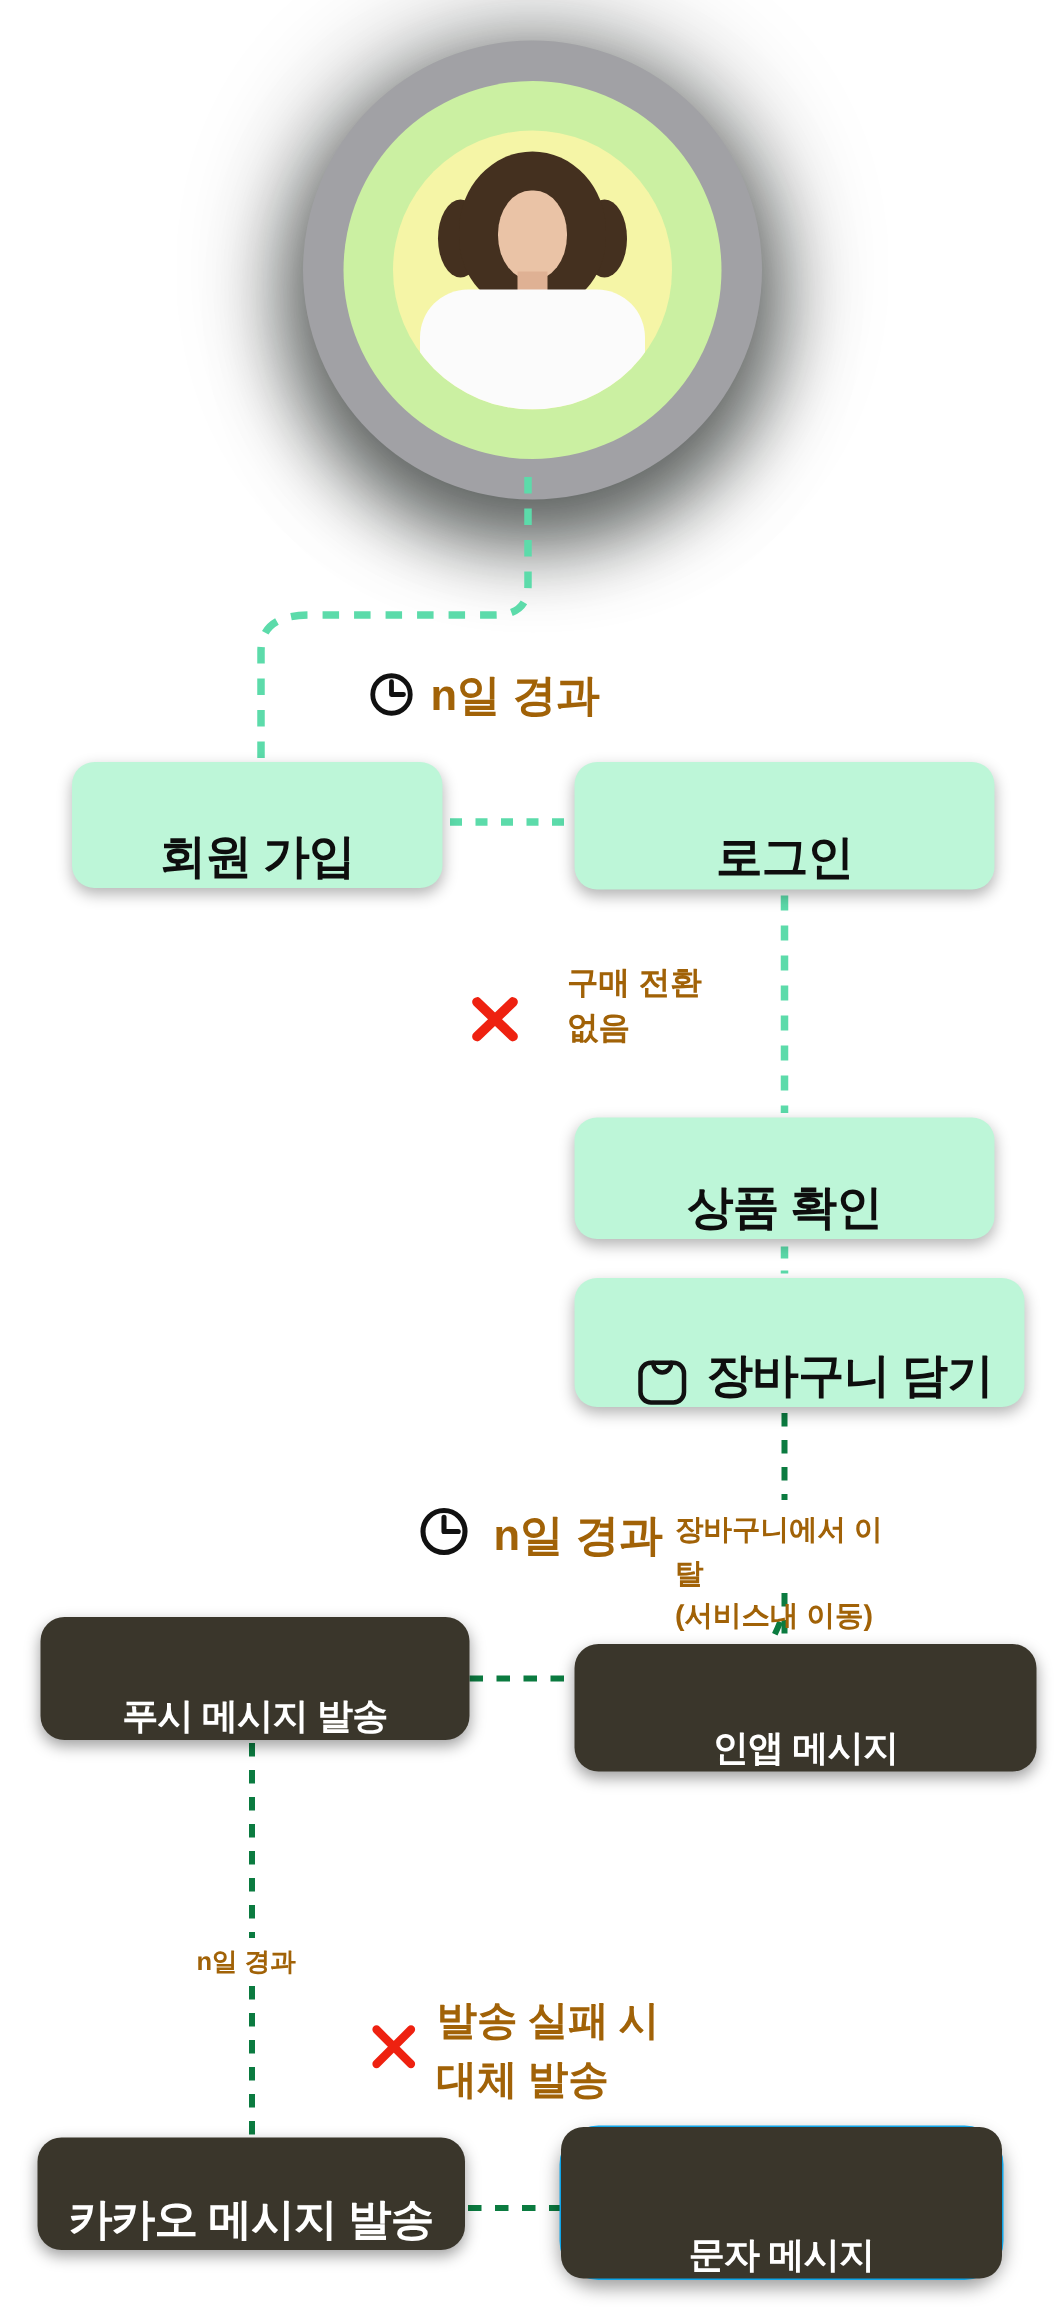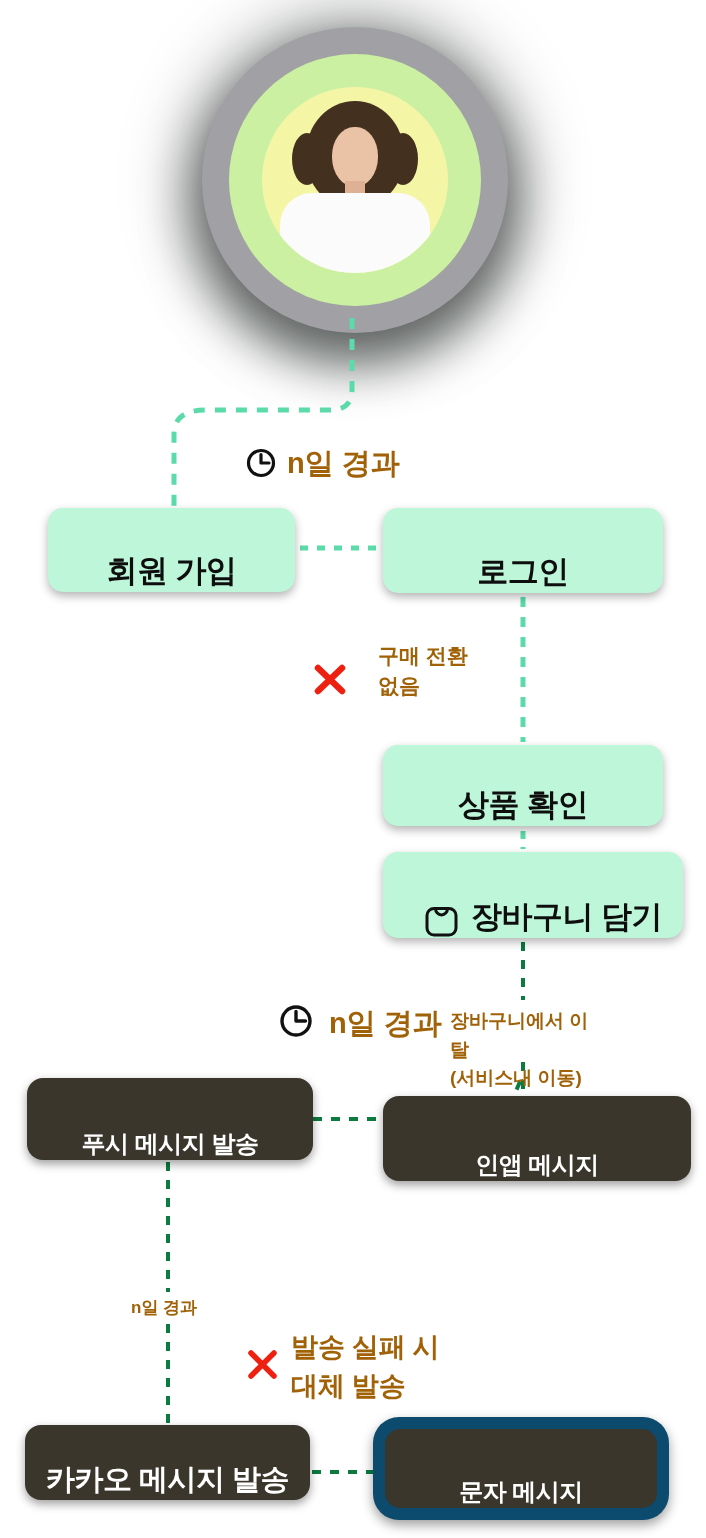--- a/index.html
+++ b/index.html
@@ -31,21 +31,21 @@
   .node.dark{background:#3a362b;color:#ffffff;border-radius:16px;font-size:24px;
     box-shadow:0 4px 10px rgba(0,0,0,.38);}
   #node-signup{left:48px;top:508px;width:247px;height:84px;}
   #node-login{left:383px;top:508px;width:280px;height:85px;}
   #node-product{left:383px;top:745px;width:280px;height:81px;}
   #node-cart{left:383px;top:852px;width:280px;height:86px;gap:12px;padding-left:20px;}
   #node-push{left:27px;top:1078px;width:286px;height:82px;}
   #node-inapp{left:383px;top:1096px;width:308px;height:85px;}
   #node-kakao{left:25px;top:1425px;width:285px;height:75px;font-size:29px;}
   #sms-ring{position:absolute;left:373px;top:1417px;width:296px;height:103px;
-    background:#0c4a6e;border-radius:26px;box-sizing:border-box;padding:12px;
+    background:#0ea5e9;border-radius:26px;box-sizing:border-box;padding:1px;
     box-shadow:0 5px 12px rgba(0,0,0,.38);cursor:pointer;}
   #node-sms{position:relative;left:0;top:0;width:100%;height:100%;border-radius:15px;box-shadow:none;}
   
   .lbl{position:absolute;font-weight:800;color:#a16207;white-space:nowrap;}
   #lbl-elapsed1{left:287px;top:444px;font-size:29px;}
   #lbl-nopurchase{left:378px;top:641px;font-size:21px;line-height:1.45;}
   #lbl-elapsed2{left:329px;top:1004px;font-size:29px;}
   #lbl-cartexit{left:450px;top:1007px;width:156px;font-size:19px;font-weight:700;
     line-height:1.5;text-align:left;white-space:normal;}
   #lbl-elapsed-small{left:131px;top:1296px;font-size:17px;font-weight:700;}

